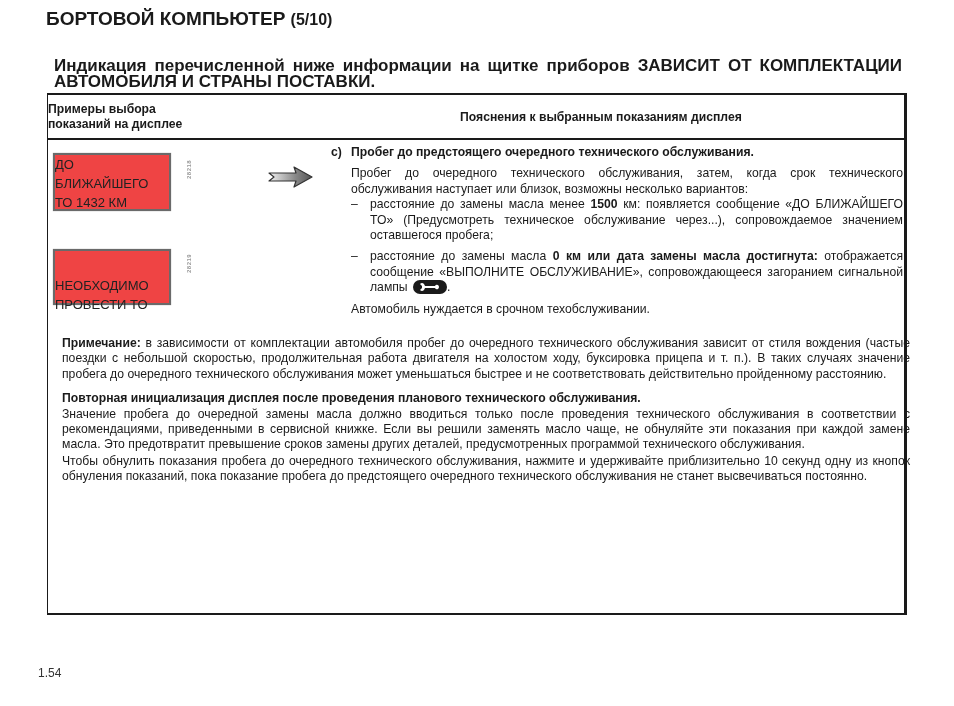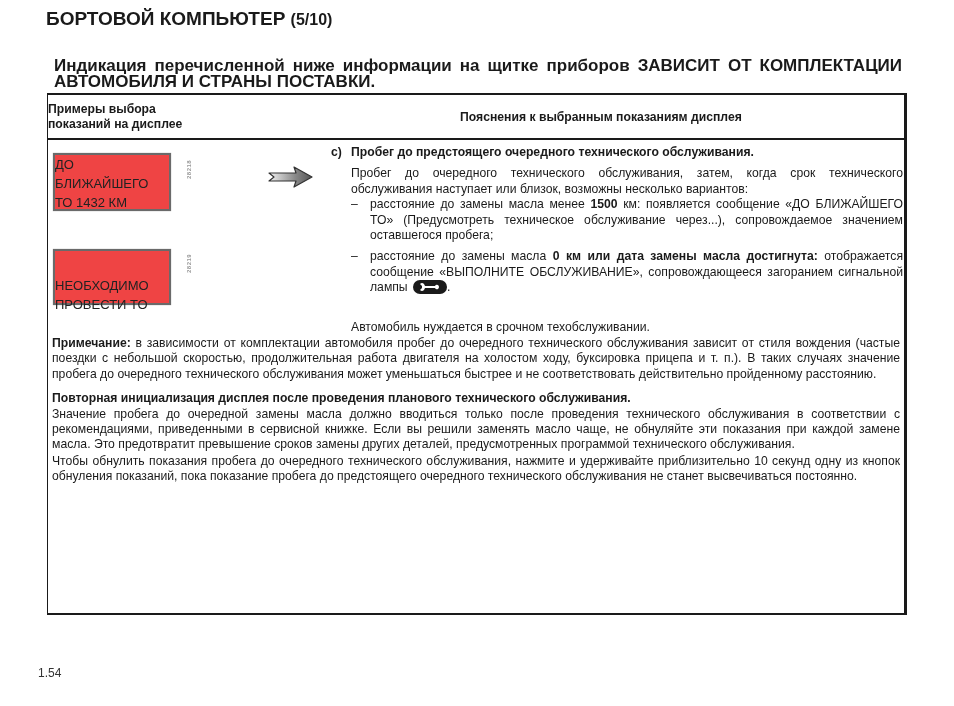--- a/index.html
+++ b/index.html
@@ -53,29 +53,29 @@
     .explain { position: absolute; left: 283px; top: 50px; width: 572px; font-size: 12.2px; line-height: 15.4px; }
     .explain .head { font-weight: bold; display: flex; }
     .explain .head .lbl { width: 20px; }
     .explain .body { margin-left: 20px; }
     .explain p { text-align: justify; }
     .explain .p1 { margin-top: 6px; }
     .bullet { display: flex; text-align: justify; }
     .bullet .dash { width: 19px; flex: none; }
     .bullet .txt { flex: 1; text-align: justify; }
     .b2 { margin-top: 6px; }
-    .explain .p-last { margin-top: 24px; }
+    .explain .p-last { margin-top: 6px; }
 
     .wrench-lamp {
       display: inline-block; width: 34px; height: 14px; background: #1a1a1a; border-radius: 7px;
       vertical-align: -3px; position: relative; margin-left: 2px;
     }
     .wrench-lamp svg { position: absolute; left: 5px; top: 2px; }
 
-    .notes { position: absolute; left: 4px; top: 241px; width: 848px; font-size: 12.2px; line-height: 15.4px; }
+    .notes { position: absolute; left: 14px; top: 241px; width: 848px; font-size: 12.2px; line-height: 15.4px; }
     .notes p { text-align: justify; }
     .notes .n2 { margin-top: 9px; }
     .notes .n3 { margin-top: 1px; }
 
     .page-number { position: absolute; left: 38px; top: 666px; font-size: 12px; color: #333; }
   </style>
 </head>
 <body>
 
 <div class="page-title">

